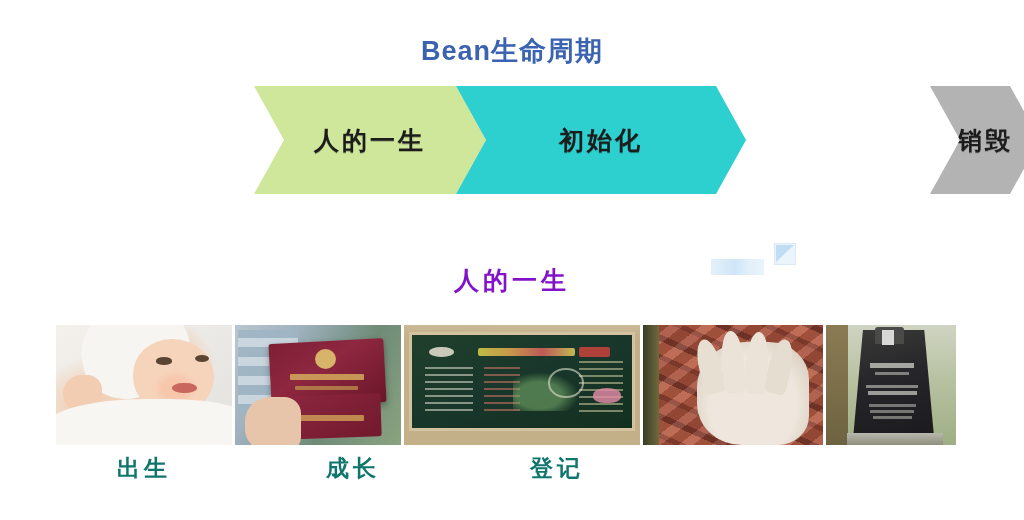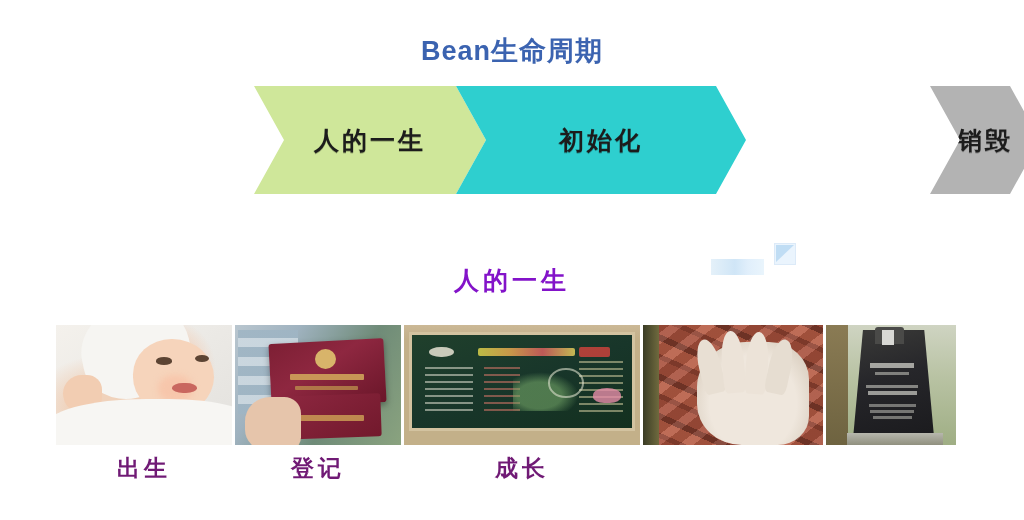--- a/index.html
+++ b/index.html
@@ -254,21 +254,21 @@
     display: flex;
     gap: 3px;
   }
   .caption {
     height: 40px;
     display: flex;
     align-items: center;
     justify-content: center;
     font-size: 23px;
     font-weight: 700;
-    color: #701a75;
+    color: #0f766e;
     letter-spacing: 4px;
     font-family: "Liberation Serif", "DejaVu Serif", serif;
     white-space: nowrap;
   }
   #caption-0 { width: 176px; }
   #caption-1 { width: 166px; }
   #caption-2 { width: 236px; }
   #caption-3 { width: 180px; }
   #caption-4 { width: 130px; }
 </style>
@@ -362,17 +362,17 @@
       <div class="gv-l5"></div>
       <div class="gv-l6"></div>
       <div class="gv-l7"></div>
       <div class="gv-base"></div>
     </div>
 
   </div>
 
   <div id="caption-row">
     <div class="caption" id="caption-0">出生</div>
+    <div class="caption" id="caption-2">成长</div>
     <div class="caption" id="caption-1">登记</div>
-    <div class="caption" id="caption-2">成长</div>
   </div>
 
 </div>
 
 </body></html>

